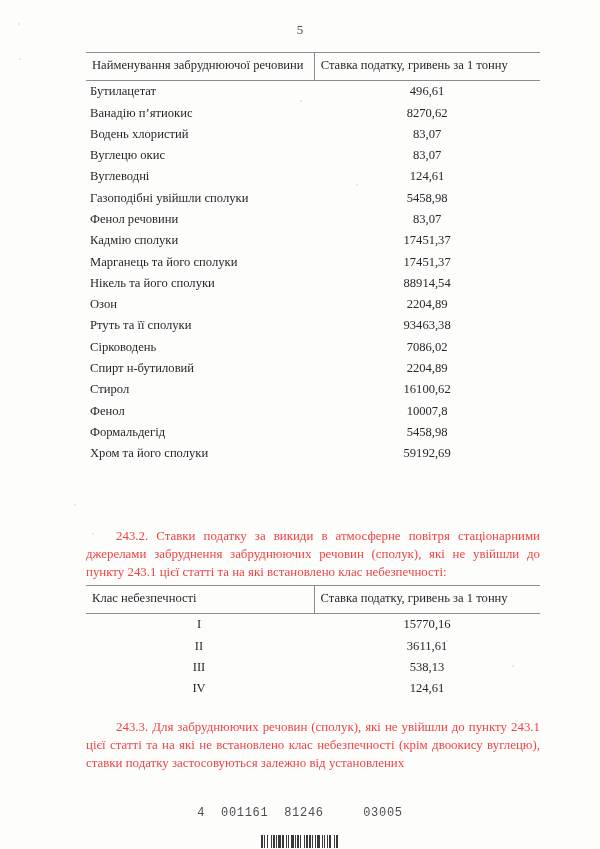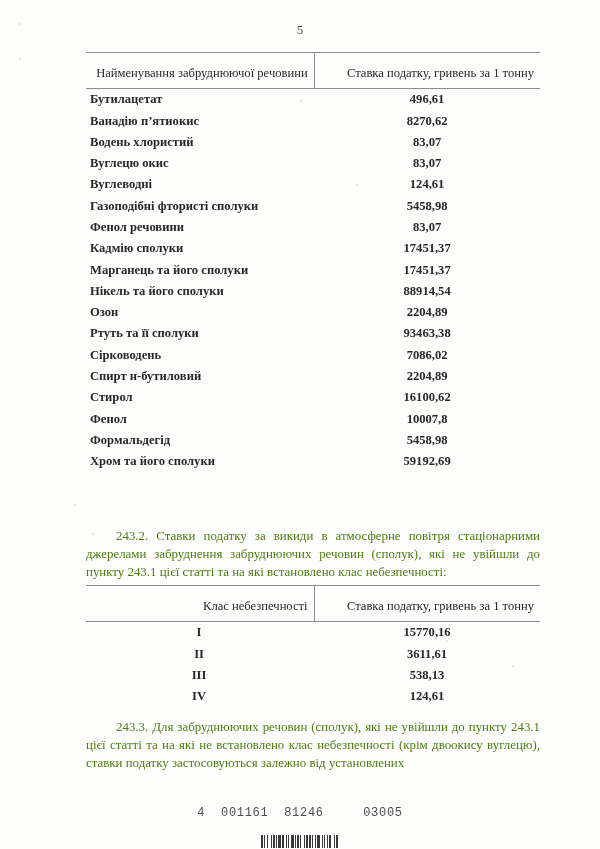--- a/index.html
+++ b/index.html
@@ -41,41 +41,40 @@
     width: 454px;
   }
   table.tax-table {
     width: 454px;
     border-collapse: collapse;
     font-size: 12.6px;
     color: #28282b;
   }
   table.tax-table thead th {
     font-weight: normal;
-    padding: 12px 6px 7px 6px;
-    text-align: right;
+    padding: 4px 6px 7px 6px;
+    text-align: left;
     vertical-align: middle;
     line-height: 1.28;
   }
   table.tax-table thead tr {
     border-top: 1px solid #8c8c90;
     border-bottom: 1px solid #8c8c90;
   }
   table.tax-table thead th.col-name {
     width: 227px;
     border-right: 1px solid #8c8c90;
   }
   table.tax-table thead th.col-rate {
     width: 227px;
   }
   table.tax-table tbody td {
     padding: 3.1px 6px;
     line-height: 1.2;
     vertical-align: middle;
-    font-weight: bold;
   }
   table.tax-table tbody td.name {
     text-align: left;
     padding-left: 4px;
   }
   table.tax-table tbody td.rate {
     text-align: center;
   }
   table.tax-table tbody td.name.center {
     text-align: center;
@@ -83,21 +82,21 @@
 
   p.body-text {
     position: absolute;
     left: 86px;
     width: 454px;
     margin: 0;
     font-size: 12.9px;
     line-height: 1.40;
     text-align: justify;
     text-indent: 30px;
-    color: #4d7c0f;
+    color: #ef4444;
     hyphens: none;
   }
 
   .footer {
     position: absolute;
     left: 0;
     width: 600px;
     text-align: center;
   }
   .barcode-text {
@@ -162,21 +161,21 @@
           </tr>
           <tr>
             <td class="name">Вуглецю окис</td>
             <td class="rate">83,07</td>
           </tr>
           <tr>
             <td class="name">Вуглеводні</td>
             <td class="rate">124,61</td>
           </tr>
           <tr>
-            <td class="name">Газоподібні фтористі сполуки</td>
+            <td class="name">Газоподібні увійшли сполуки</td>
             <td class="rate">5458,98</td>
           </tr>
           <tr>
             <td class="name">Фенол речовини</td>
             <td class="rate">83,07</td>
           </tr>
           <tr>
             <td class="name">Кадмію сполуки</td>
             <td class="rate">17451,37</td>
           </tr>

